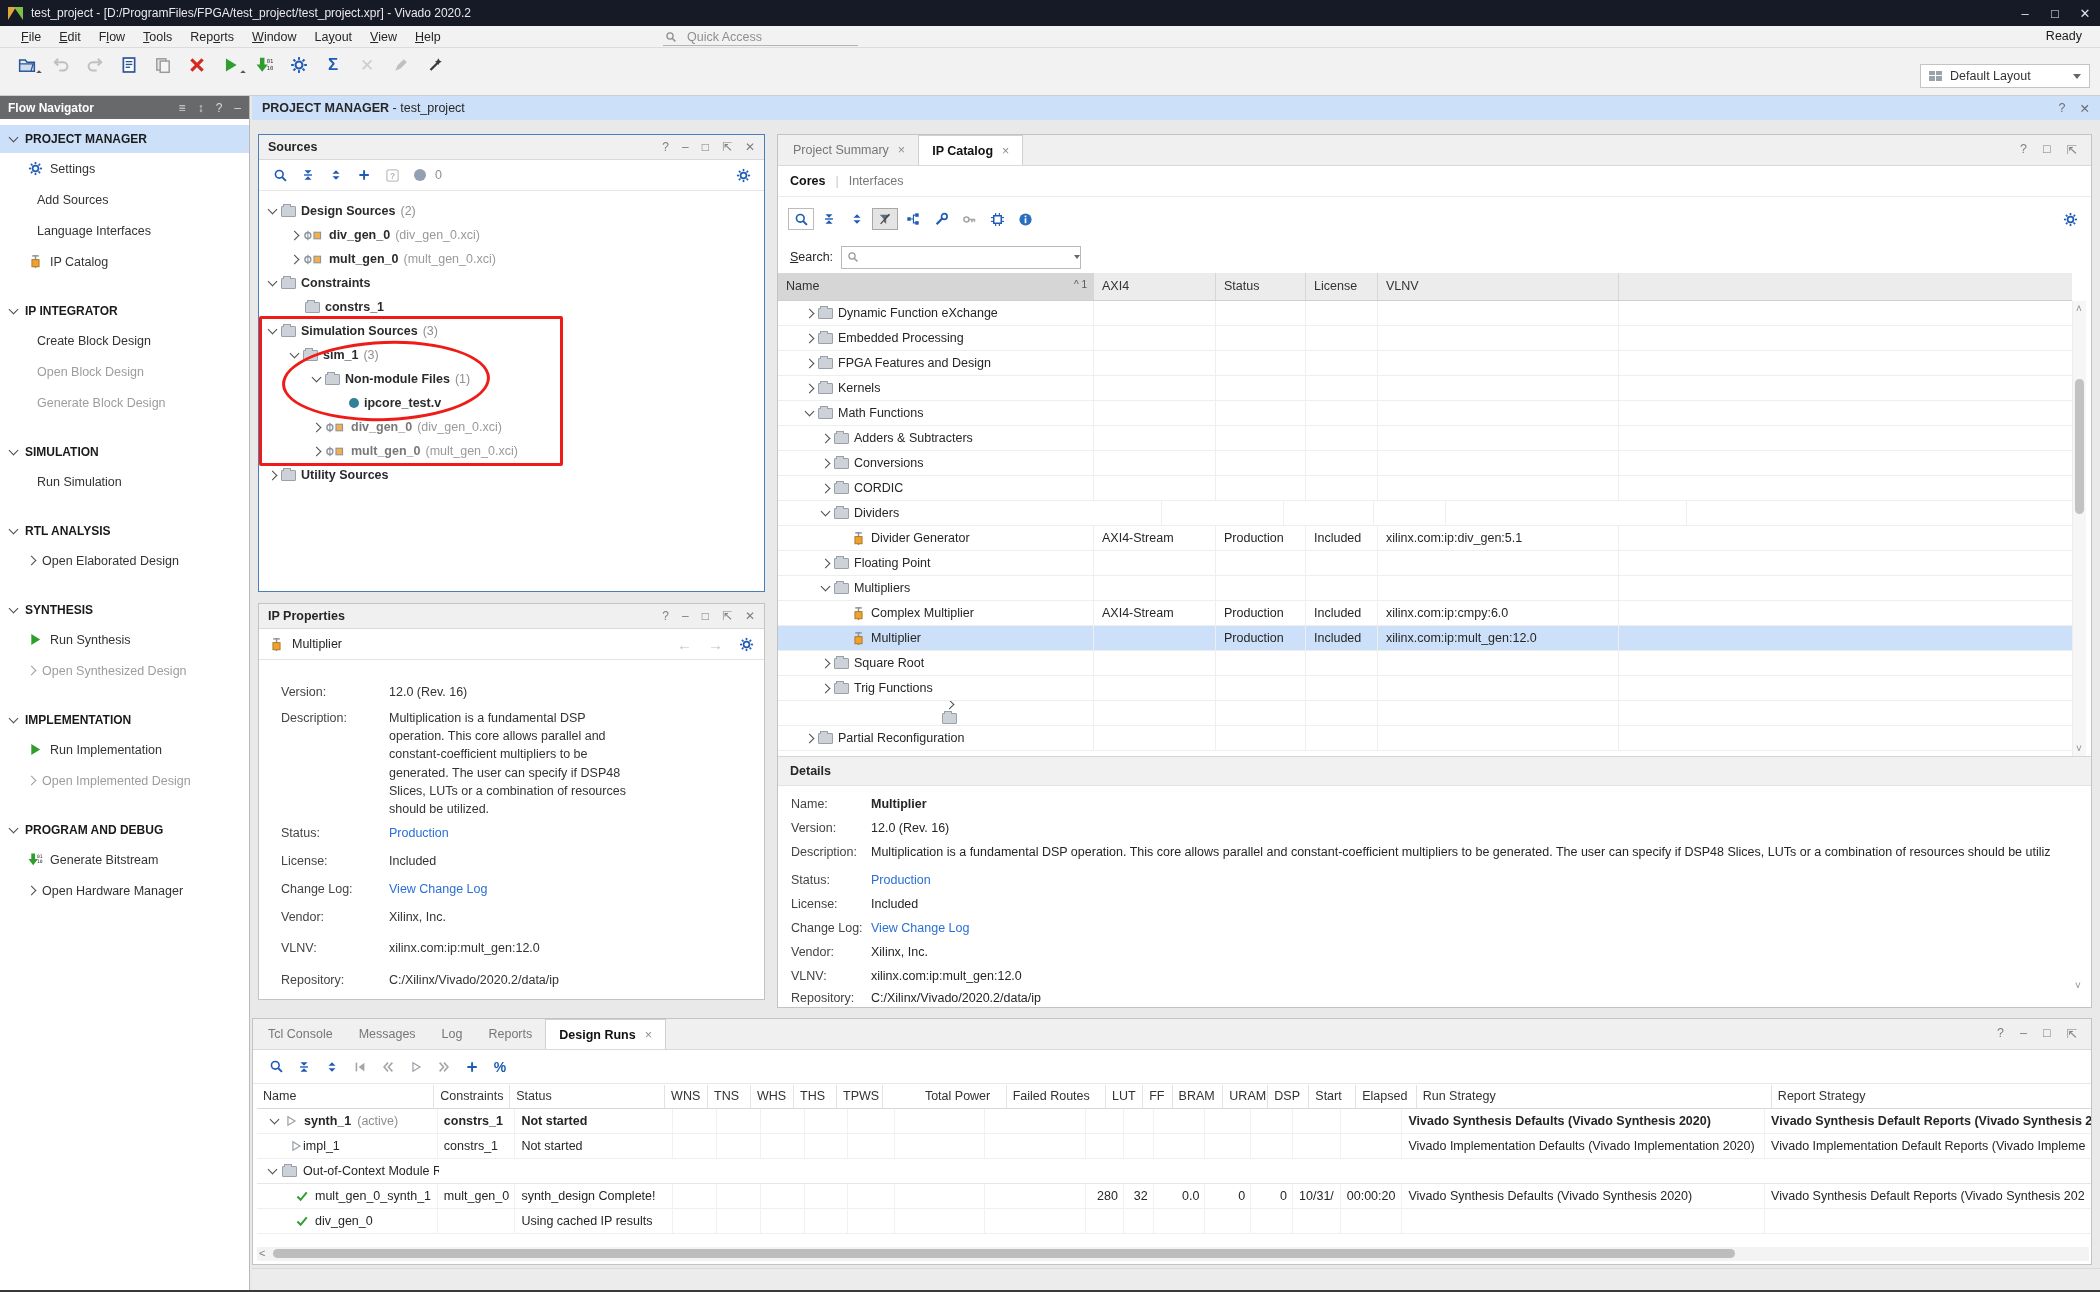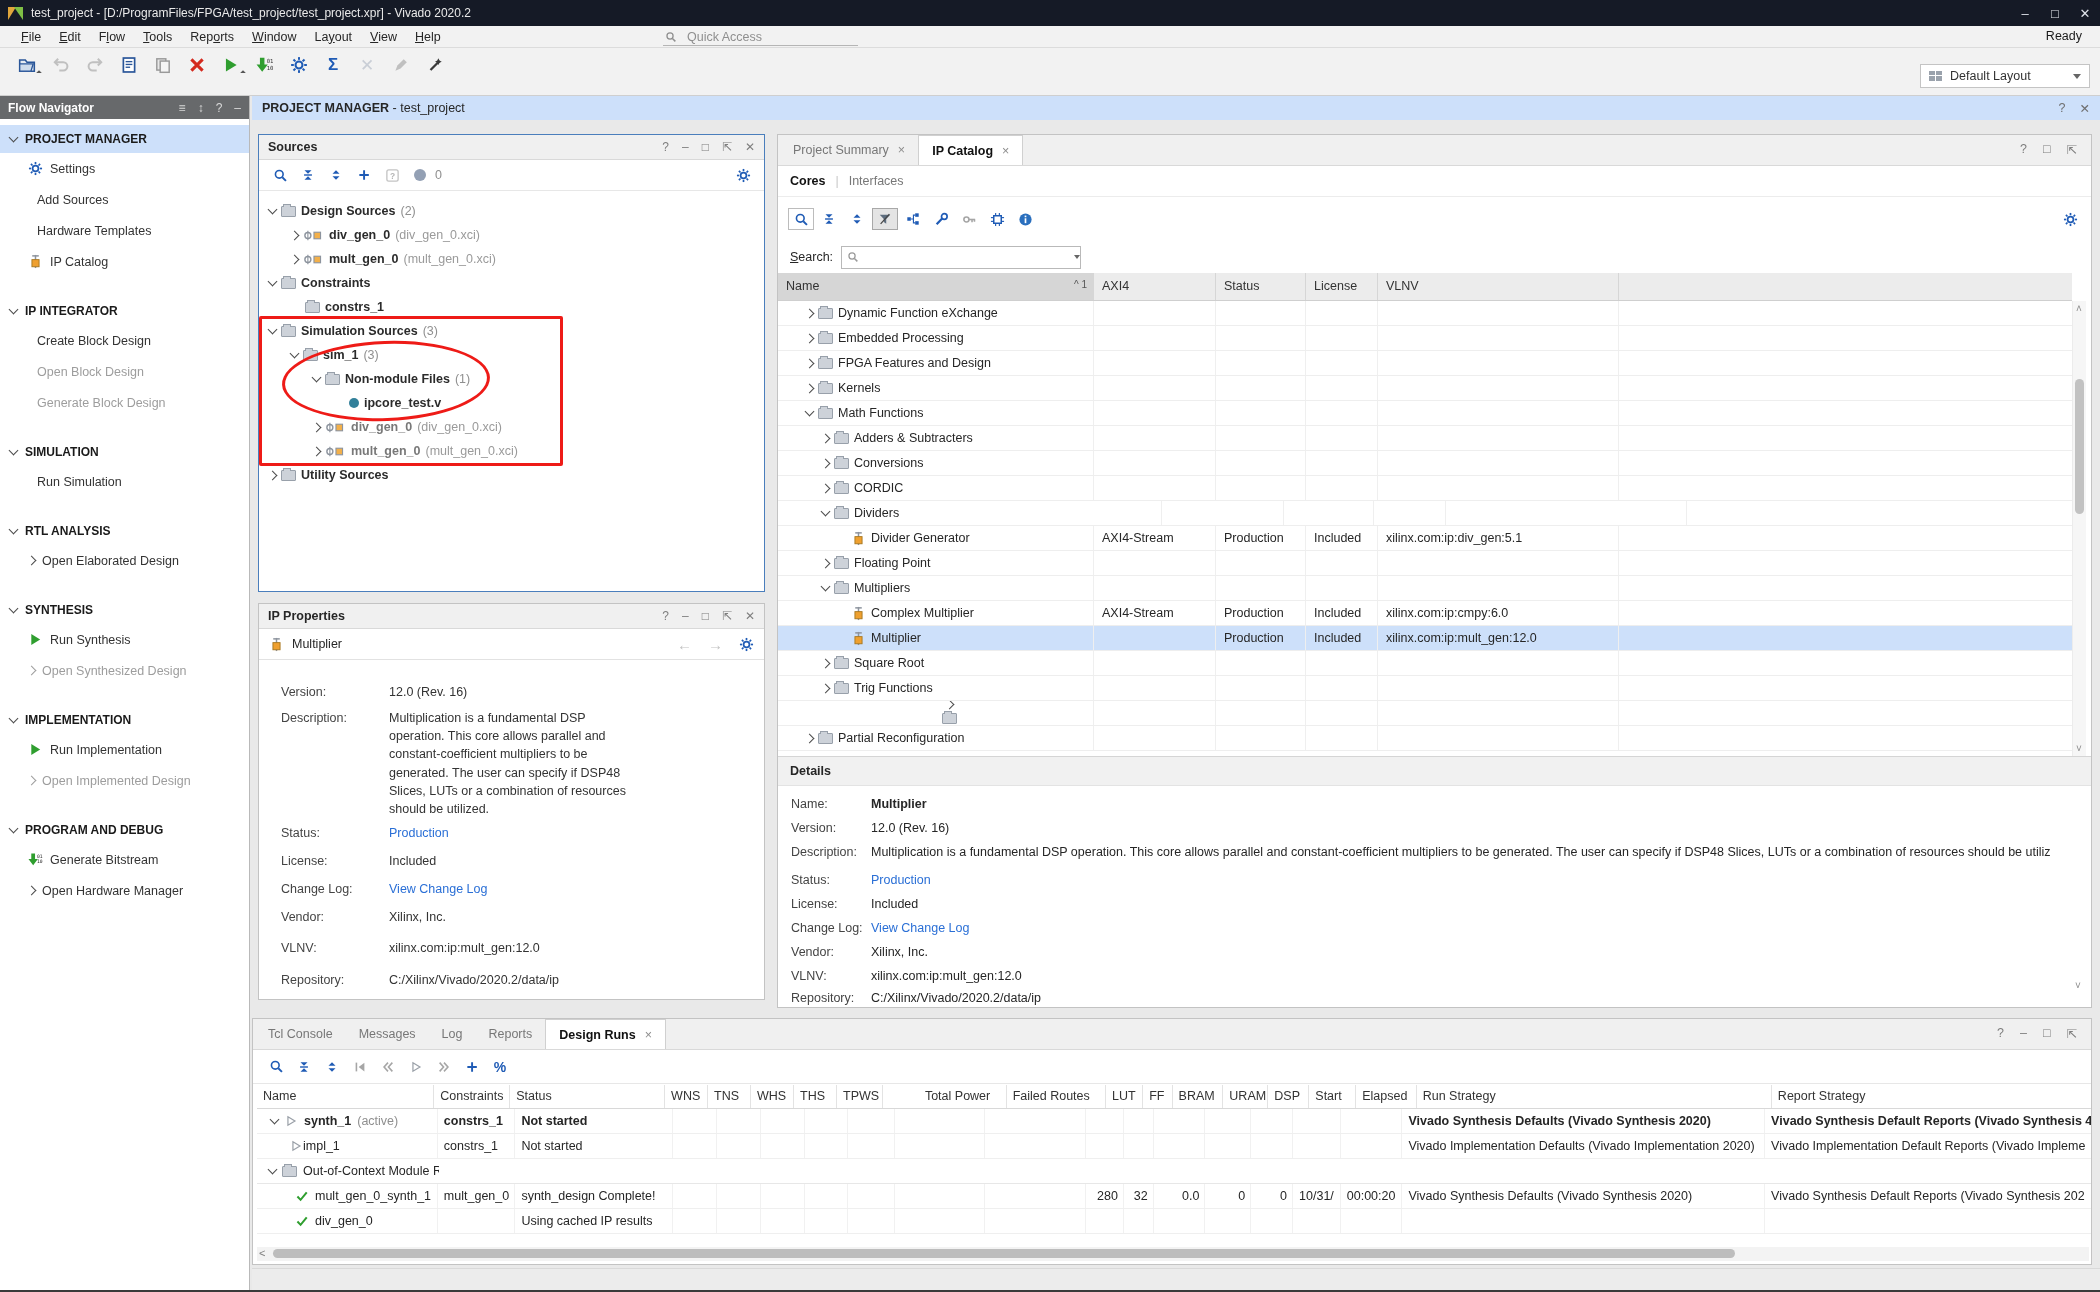--- a/index.html
+++ b/index.html
@@ -395,21 +395,21 @@
               <use href="#s-gear"></use>
             </svg>
             <span class="lbl">Settings</span>
           </div>
           <div class="fn-item">
             <span style="width: 2px;"></span>
             <span class="lbl">Add Sources</span>
           </div>
           <div class="fn-item">
             <span style="width: 2px;"></span>
-            <span class="lbl">Hardware Templates</span>
+            <span class="lbl">Language Interfaces</span>
           </div>
           <div class="fn-item">
             <svg class="ic" style="width: 15px; height: 15px;">
               <use href="#s-ip"></use>
             </svg>
             <span class="lbl">IP Catalog</span>
           </div>
         </div>
         <div class="fn-sec">
           <div class="fn-sec-head">
@@ -1149,21 +1149,21 @@
           <div class="dr-cell num" style="width: 30px;"></div>
           <div class="dr-cell num" style="width: 52px;"></div>
           <div class="dr-cell num" style="width: 46px;"></div>
           <div class="dr-cell num" style="width: 42px;"></div>
           <div class="dr-cell" style="width: 48px;"></div>
           <div class="dr-cell" style="width: 62px;"></div>
           <div class="dr-cell" style="width: 365px; font-weight: bold;">
             <span>Vivado Synthesis Defaults (Vivado Synthesis 2020)</span>
           </div>
           <div class="dr-cell" style="width: 330px; font-weight: bold;">
-            <span>Vivado Synthesis Default Reports (Vivado Synthesis 4</span>
+            <span>Vivado Synthesis Default Reports (Vivado Synthesis 2</span>
           </div>
         </div>
         <div class="dr-row" style="left: 4px; top: 115px; width: 1836px;">
           <div class="dr-cell" style="width: 182px; gap: 0;">
             <span style="width: 26px;"></span>
             <svg class="ic" style="width: 14px; height: 14px;">
               <use href="#s-playo"></use>
             </svg>
             <span>impl_1</span>
           </div>

